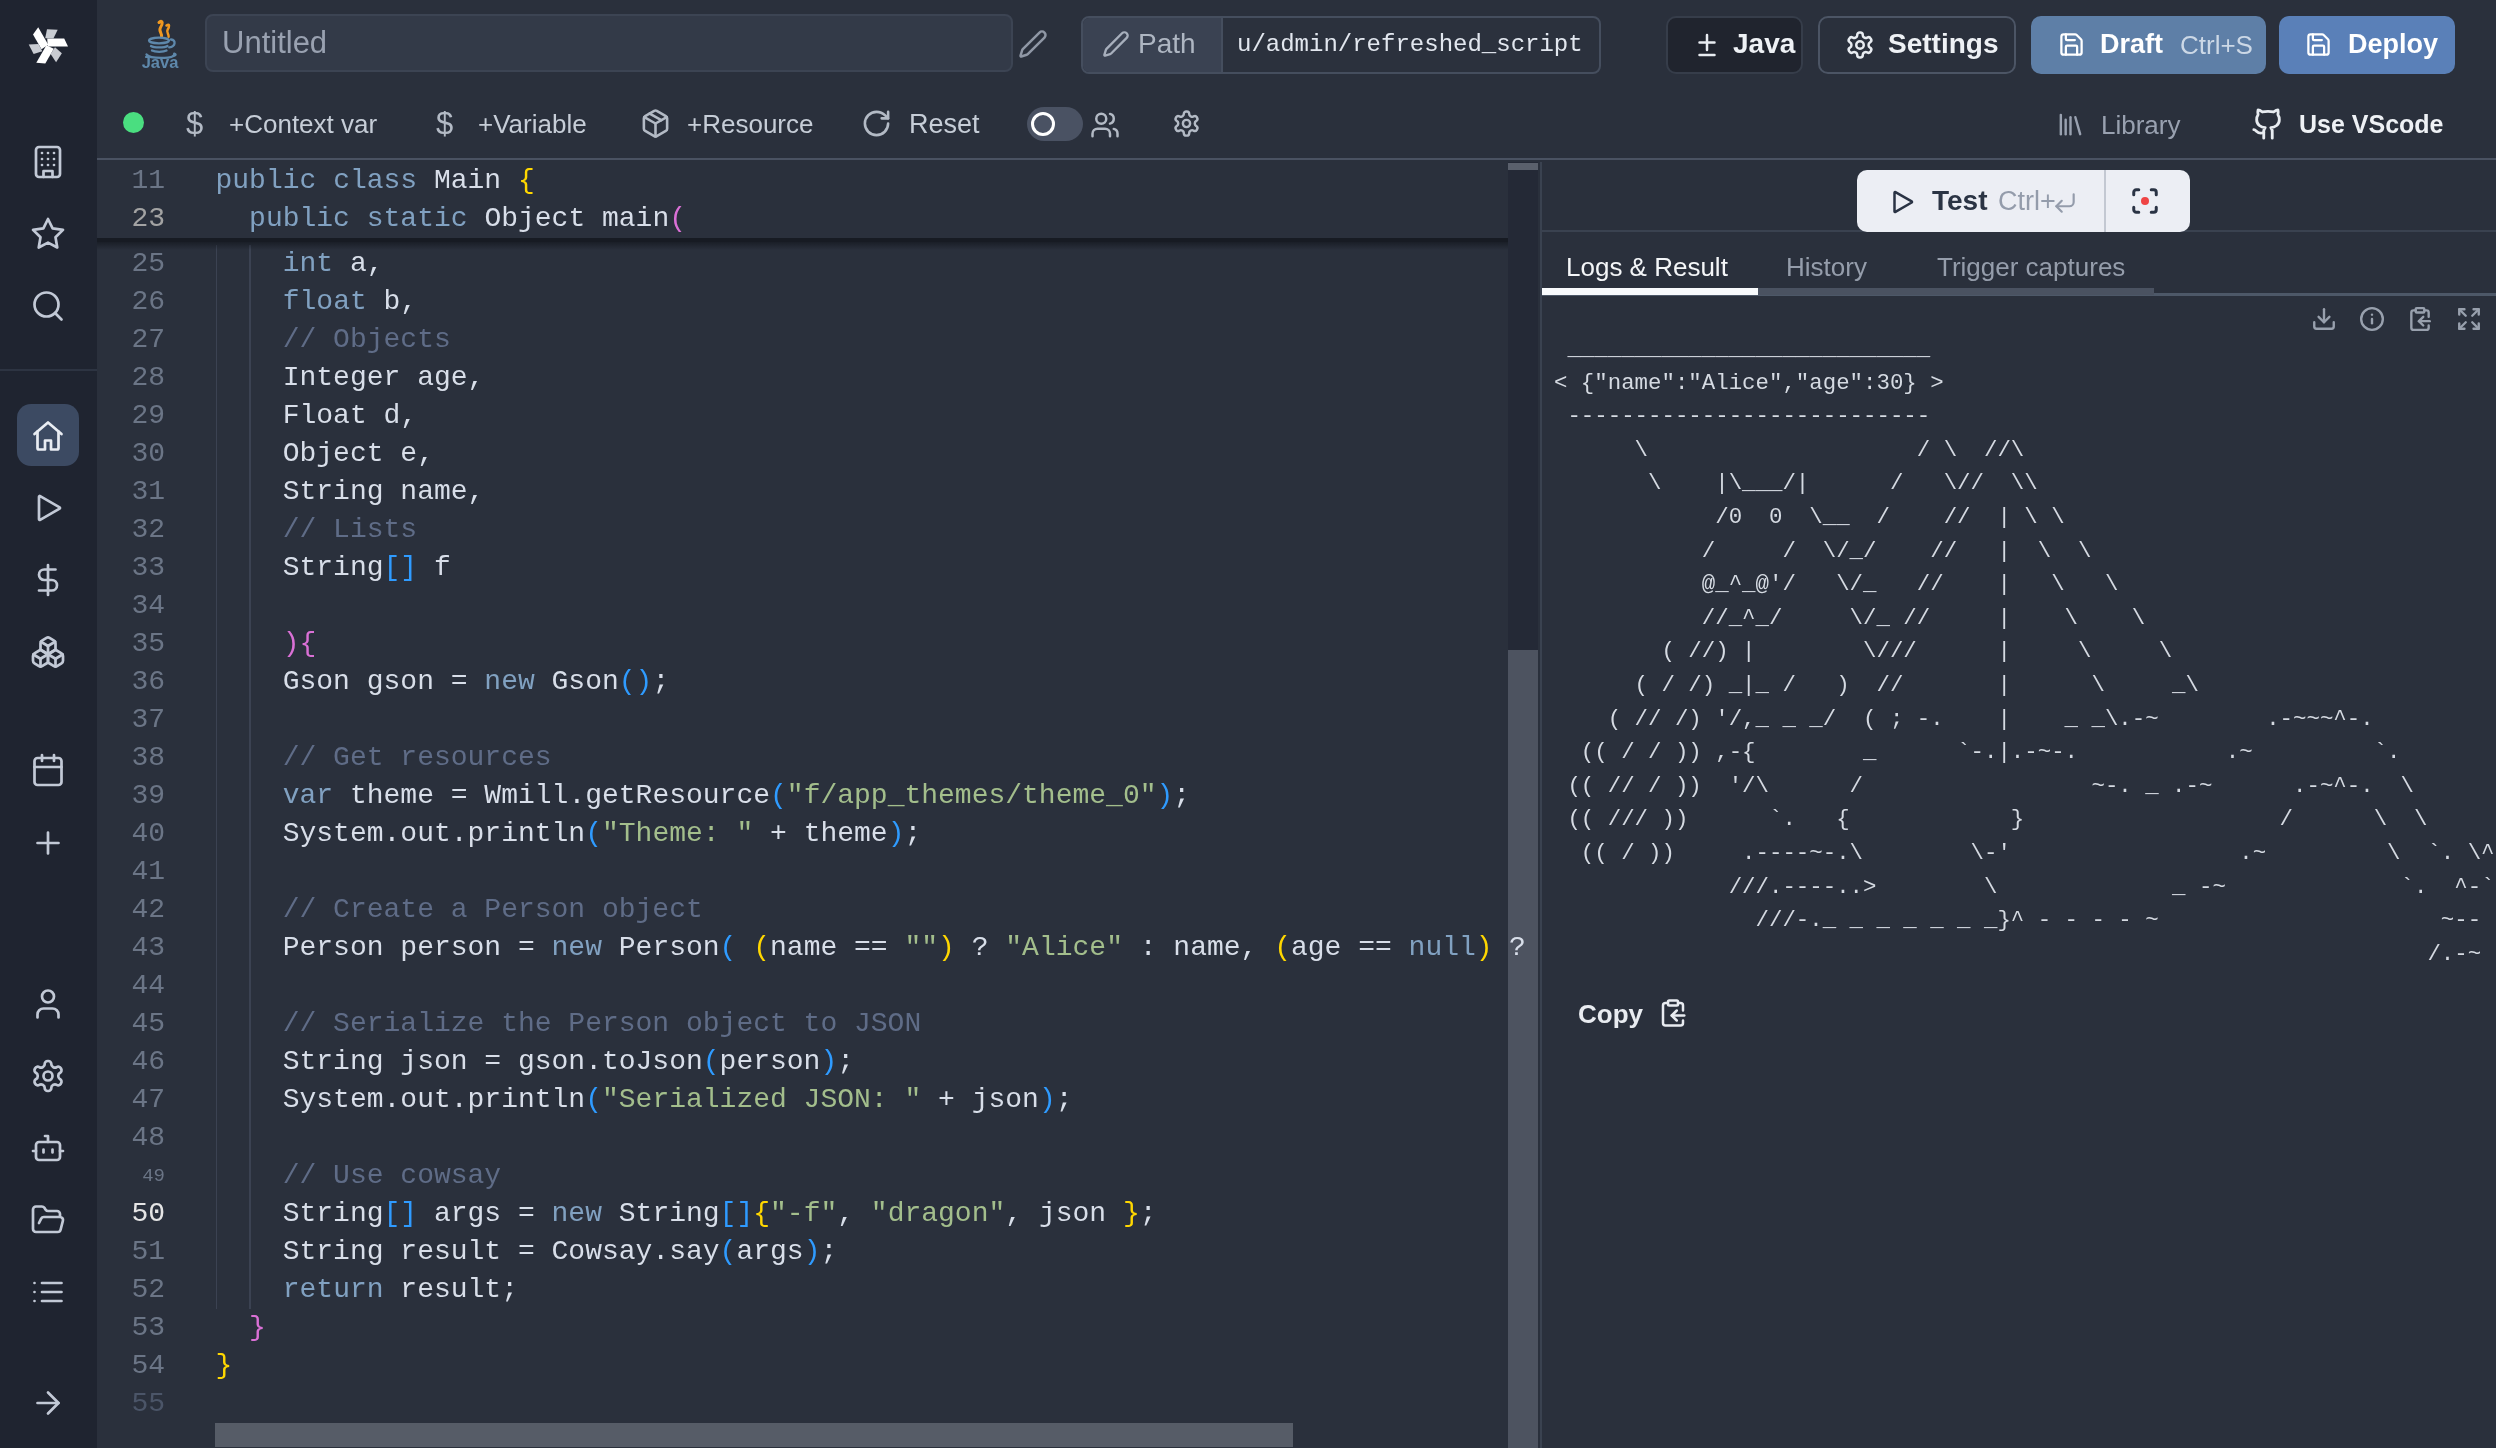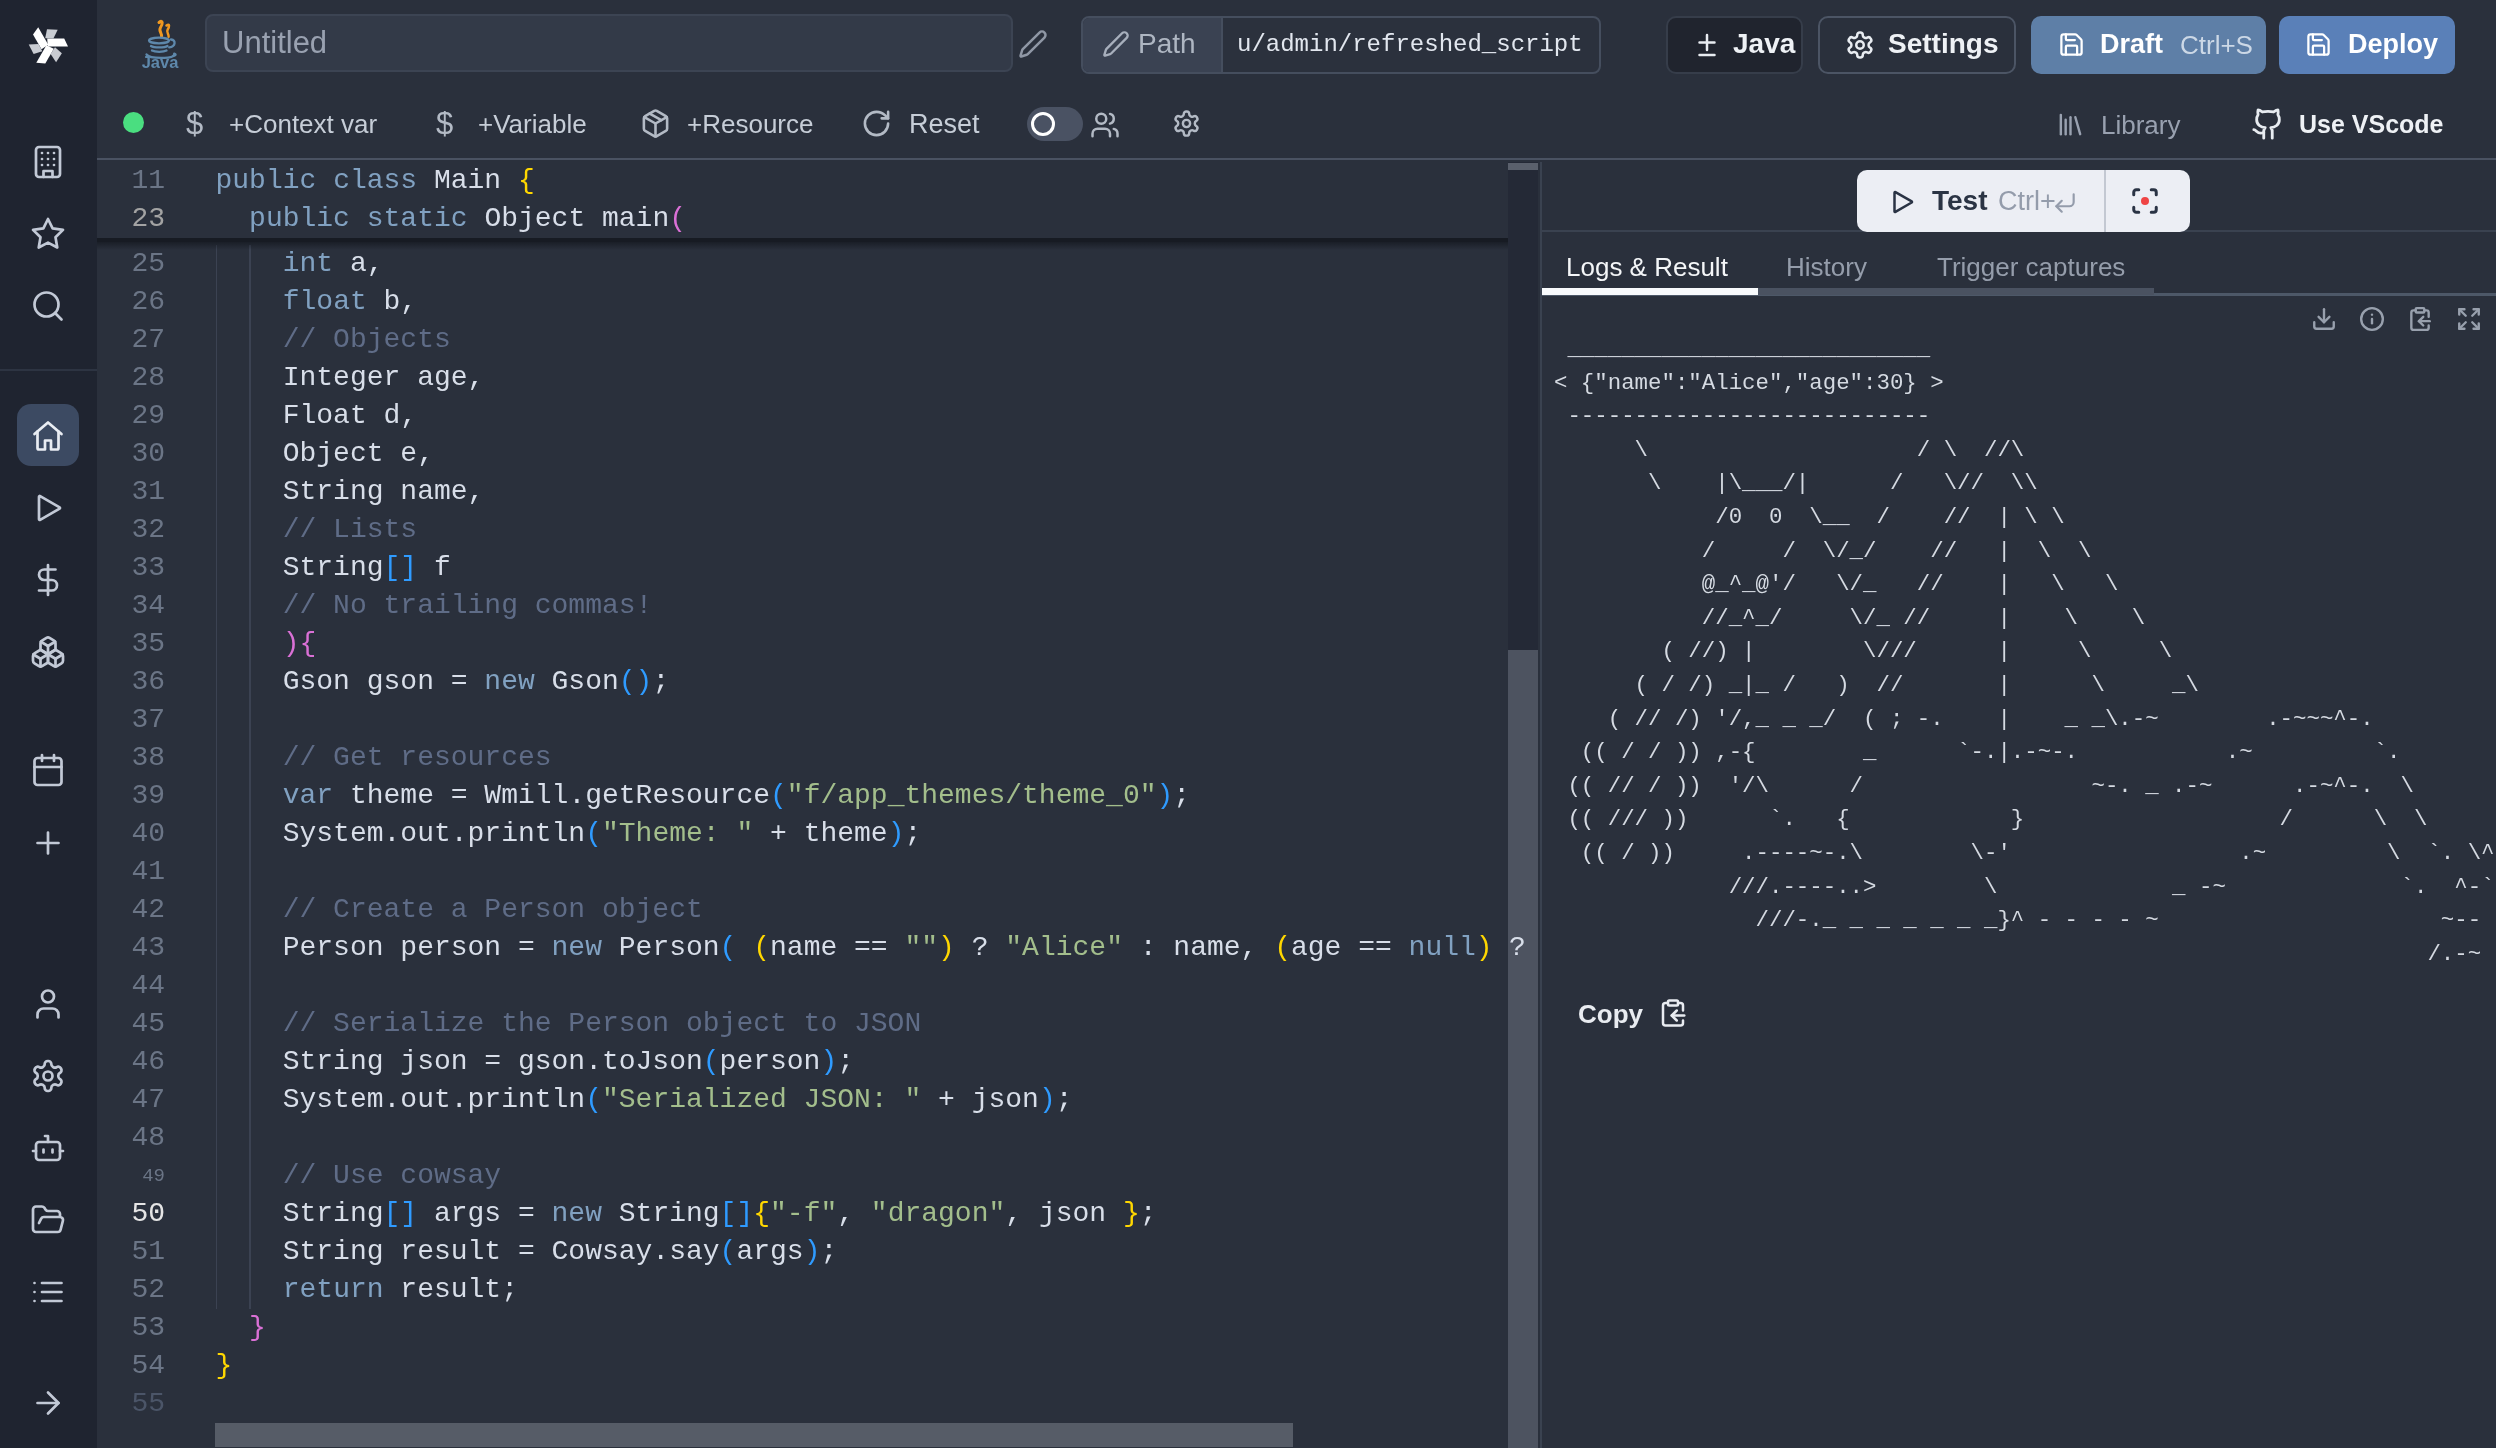--- a/index.html
+++ b/index.html
@@ -201,21 +201,20 @@
 <div class="abs" style="left:118.5px;top:235px;font-family:'Liberation Mono', monospace;font-size:28px;line-height:38px;white-space:pre"><span style="color:#d8dee9">    Float d,</span></div>
 <div class="abs" style="left:0;top:273px;width:68px;text-align:right;font-family:'Liberation Mono', monospace;font-size:28px;line-height:38px;white-space:pre;color:#6b7586">30</div>
 <div class="abs" style="left:118.5px;top:273px;font-family:'Liberation Mono', monospace;font-size:28px;line-height:38px;white-space:pre"><span style="color:#d8dee9">    Object e,</span></div>
 <div class="abs" style="left:0;top:311px;width:68px;text-align:right;font-family:'Liberation Mono', monospace;font-size:28px;line-height:38px;white-space:pre;color:#6b7586">31</div>
 <div class="abs" style="left:118.5px;top:311px;font-family:'Liberation Mono', monospace;font-size:28px;line-height:38px;white-space:pre"><span style="color:#d8dee9">    String name,</span></div>
 <div class="abs" style="left:0;top:349px;width:68px;text-align:right;font-family:'Liberation Mono', monospace;font-size:28px;line-height:38px;white-space:pre;color:#6b7586">32</div>
 <div class="abs" style="left:118.5px;top:349px;font-family:'Liberation Mono', monospace;font-size:28px;line-height:38px;white-space:pre"><span style="color:#5f6c87">    // Lists</span></div>
 <div class="abs" style="left:0;top:387px;width:68px;text-align:right;font-family:'Liberation Mono', monospace;font-size:28px;line-height:38px;white-space:pre;color:#6b7586">33</div>
 <div class="abs" style="left:118.5px;top:387px;font-family:'Liberation Mono', monospace;font-size:28px;line-height:38px;white-space:pre"><span style="color:#d8dee9">    String</span><span style="color:#2f9bff">[]</span><span style="color:#d8dee9"> f</span></div>
 <div class="abs" style="left:0;top:425px;width:68px;text-align:right;font-family:'Liberation Mono', monospace;font-size:28px;line-height:38px;white-space:pre;color:#6b7586">34</div>
-<div class="abs" style="left:118.5px;top:425px;font-family:'Liberation Mono', monospace;font-size:28px;line-height:38px;white-space:pre"><span style="color:#5f6c87">    // No trailing commas!</span></div>
 <div class="abs" style="left:0;top:463px;width:68px;text-align:right;font-family:'Liberation Mono', monospace;font-size:28px;line-height:38px;white-space:pre;color:#6b7586">35</div>
 <div class="abs" style="left:118.5px;top:463px;font-family:'Liberation Mono', monospace;font-size:28px;line-height:38px;white-space:pre"><span style="color:#d8dee9">    </span><span style="color:#da70d6">){</span></div>
 <div class="abs" style="left:0;top:501px;width:68px;text-align:right;font-family:'Liberation Mono', monospace;font-size:28px;line-height:38px;white-space:pre;color:#6b7586">36</div>
 <div class="abs" style="left:118.5px;top:501px;font-family:'Liberation Mono', monospace;font-size:28px;line-height:38px;white-space:pre"><span style="color:#d8dee9">    Gson gson = </span><span style="color:#81a1c1">new</span><span style="color:#d8dee9"> Gson</span><span style="color:#2f9bff">()</span><span style="color:#d8dee9">;</span></div>
 <div class="abs" style="left:0;top:539px;width:68px;text-align:right;font-family:'Liberation Mono', monospace;font-size:28px;line-height:38px;white-space:pre;color:#6b7586">37</div>
 <div class="abs" style="left:0;top:577px;width:68px;text-align:right;font-family:'Liberation Mono', monospace;font-size:28px;line-height:38px;white-space:pre;color:#6b7586">38</div>
 <div class="abs" style="left:118.5px;top:577px;font-family:'Liberation Mono', monospace;font-size:28px;line-height:38px;white-space:pre"><span style="color:#5f6c87">    // Get resources</span></div>
 <div class="abs" style="left:0;top:615px;width:68px;text-align:right;font-family:'Liberation Mono', monospace;font-size:28px;line-height:38px;white-space:pre;color:#6b7586">39</div>
 <div class="abs" style="left:118.5px;top:615px;font-family:'Liberation Mono', monospace;font-size:28px;line-height:38px;white-space:pre"><span style="color:#d8dee9">    </span><span style="color:#81a1c1">var</span><span style="color:#d8dee9"> theme = Wmill.getResource</span><span style="color:#2f9bff">(</span><span style="color:#a3be8c">"f/app_themes/theme_0"</span><span style="color:#2f9bff">)</span><span style="color:#d8dee9">;</span></div>
 <div class="abs" style="left:0;top:653px;width:68px;text-align:right;font-family:'Liberation Mono', monospace;font-size:28px;line-height:38px;white-space:pre;color:#6b7586">40</div>

